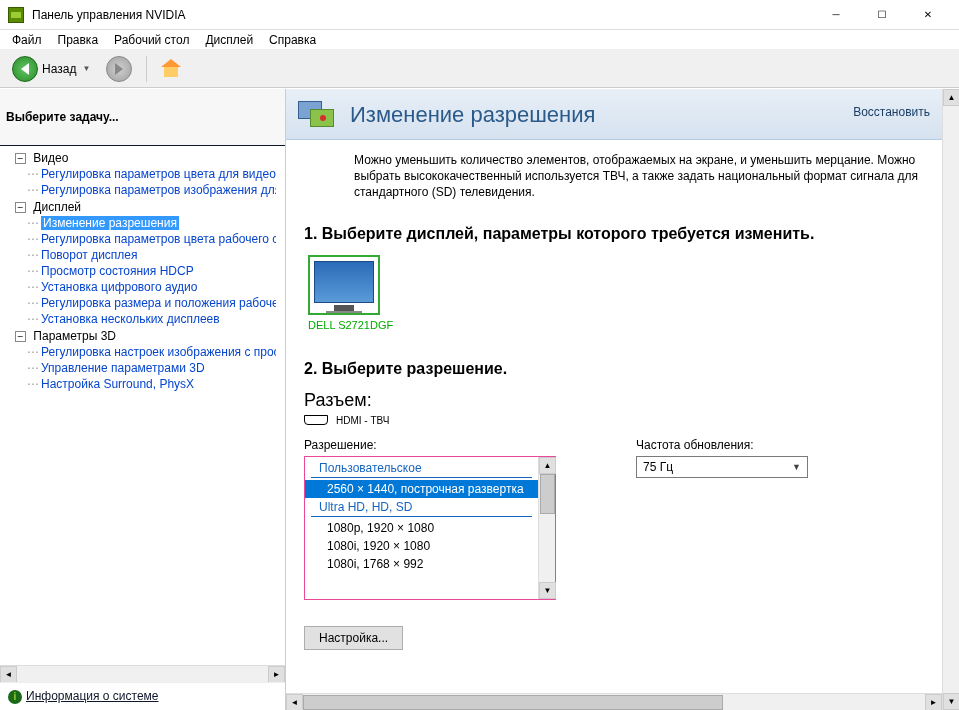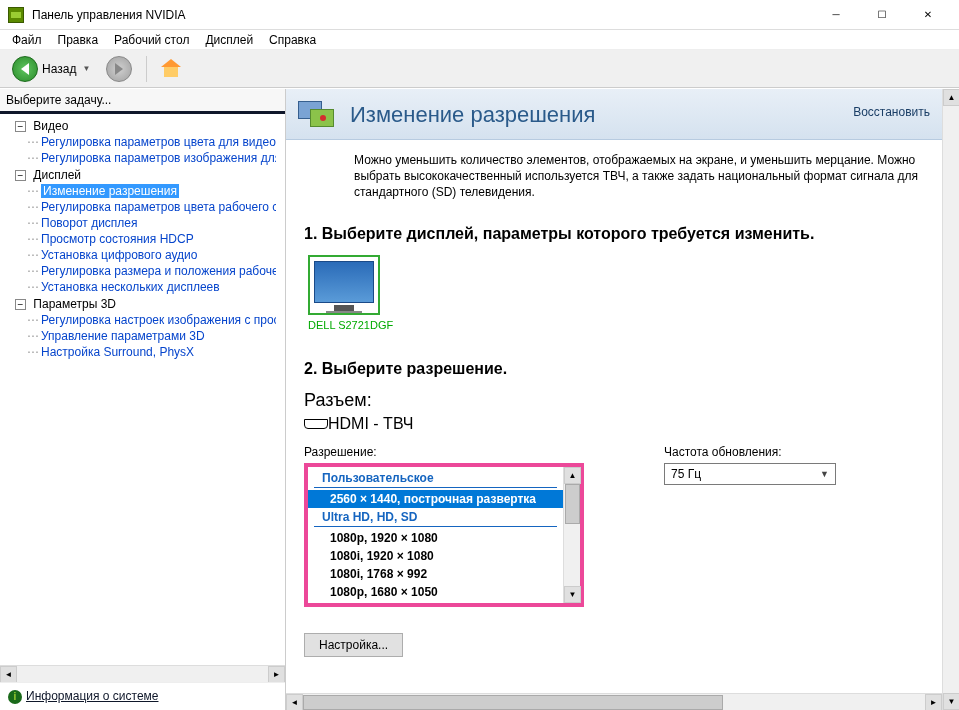--- a/index.html
+++ b/index.html
@@ -29,21 +29,21 @@
 .home-icon { width:20px; height:20px; position:relative; }
 .home-icon::before { content:""; position:absolute; bottom:2px; left:3px; width:14px; height:10px; background:#ffcc66; }
 .home-icon::after { content:""; position:absolute; top:0; left:0; width:0; height:0; border-left:10px solid transparent; border-right:10px solid transparent; border-bottom:8px solid #ff9933; }
 .drop-arrow { font-size: 8px; margin-left: 2px; color: #555; }
 
 
 .main { flex: 1; display: flex; border-top: 1px solid #fff; overflow: hidden; }
 
 
 .sidebar { width: 286px; border-right: 1px solid #ccc; display: flex; flex-direction: column; background: #fff; }
-.sidebar-header { padding: 4px 6px; font-size: 12px; background: #f7f7f7; border-bottom: 3px solid #0f172a; }
+.sidebar-header { padding: 21px 6px; font-size: 12px; background: #f7f7f7; border-bottom: 1px solid #0f172a; font-weight: bold; }
 .tree { flex: 1; overflow: hidden; padding: 4px 9px; }
 .tree-group { margin-bottom: 1px; }
 .tree-toggle { display: inline-block; width: 11px; height: 11px; border: 1px solid #888; text-align: center; line-height: 9px; font-size: 10px; margin-right: 4px; cursor: pointer; background: #fff; }
 .tree-label { color: #000; cursor: pointer; }
 .tree-group-row { padding: 1px 0 1px 6px; white-space: nowrap; }
 .tree-items { margin-left: 18px; }
 .tree-item { padding: 1px 0; white-space: nowrap; overflow: hidden; text-overflow: clip; }
 .tree-item a { color: #0645cc; text-decoration: none; cursor: pointer; }
 .tree-item.selected a { background: #3399ff; color: #fff; padding: 0 2px; }
 .tree-dots { color: #999; margin-right: 2px; }
@@ -72,29 +72,29 @@
 .section-title { font-weight: bold; margin-bottom: 12px; font-size:16px; }
 .section { margin-bottom: 28px; }
 
 .display-box { display:inline-block; text-align:center; margin-left: 4px; cursor:pointer; }
 .display-box .mon-frame { width:72px; height:60px; border:2px solid #33aa33; padding:4px; }
 .display-box .mon-screen { width:100%; height:42px; background: linear-gradient(#2a6bb8, #5a9bd8); border:1px solid #1a4a88; }
 .display-box .mon-stand { width:20px; height:6px; background:#555; margin:2px auto 0; }
 .display-box .mon-base { width:36px; height:2px; background:#888; margin:0 auto; }
 .display-name { color:#00aa00; font-size:11px; margin-top:4px; }
 
-.conn-row { margin: 4px 0 12px 0; display:flex; align-items:center; gap:0; font-size:16px; }
+.conn-row { margin: 4px 0 12px 0; display:flex; align-items:center; gap:8px; font-size:10px; }
 .conn-label { margin-bottom:4px; font-size:18px; }
 .hdmi-icon { width:24px; height:10px; border:1.5px solid #000; border-radius:0 0 4px 4px; }
 
 .two-col { display:flex; gap:80px; }
 .col { }
 .field-label { font-size:12px; margin-bottom:4px; }
 
-.listbox { width:280px; height:144px; border:4px solid #ec4899; background:#fff; display:flex; font-size:12px;font-weight:bold; }
+.listbox { width:252px; height:144px; border:1px solid #ec4899; background:#fff; display:flex; font-size:12px; }
 .listbox-items { flex:1; overflow:hidden; padding:2px 0; }
 .lb-cat { color:#1565c0; padding:2px 8px; border-bottom:1px solid #1565c0; margin:0 6px 2px 6px; }
 .lb-item { padding:2px 8px 2px 22px; cursor:pointer; white-space:nowrap; }
 .lb-item.selected { background:#0078d7; color:#fff; }
 .listbox-scroll { width:17px; background:#f0f0f0; border-left:1px solid #ddd; display:flex; flex-direction:column; }
 .listbox-scroll .sb-btn { width:17px; height:17px; background:#e0e0e0; border:1px solid #ccc; display:flex;align-items:center;justify-content:center; font-size:8px; cursor:pointer; }
 .listbox-scroll .sb-thumb { width:15px; height:40px; background:#cdcdcd; border:1px solid #aaa; margin:0 auto; }
 
 .select-refresh { width:172px; height:22px; border:1px solid #7a7a7a; background:#fff; padding:2px 6px; font-size:12px; display:flex; align-items:center; justify-content:space-between; cursor:pointer; }
 .select-refresh .dd { font-size:9px; color:#444; }
@@ -246,21 +246,20 @@
             <div class="col">
               <div class="field-label">Разрешение:</div>
               <div class="listbox">
                 <div class="listbox-items">
                   <div class="lb-cat">Пользовательское</div>
                   <div class="lb-item selected">2560 × 1440, построчная развертка</div>
                   <div class="lb-cat">Ultra HD, HD, SD</div>
                   <div class="lb-item">1080p, 1920 × 1080</div>
                   <div class="lb-item">1080i, 1920 × 1080</div>
                   <div class="lb-item">1080i, 1768 × 992</div>
-                  <div class="lb-item">1080p, 1680 × 1050</div>
                 </div>
                 <div class="listbox-scroll">
                   <div class="sb-btn">▲</div>
                   <div class="sb-thumb"></div>
                   <div style="flex:1"></div>
                   <div class="sb-btn">▼</div>
                 </div>
               </div>
             </div>
 

